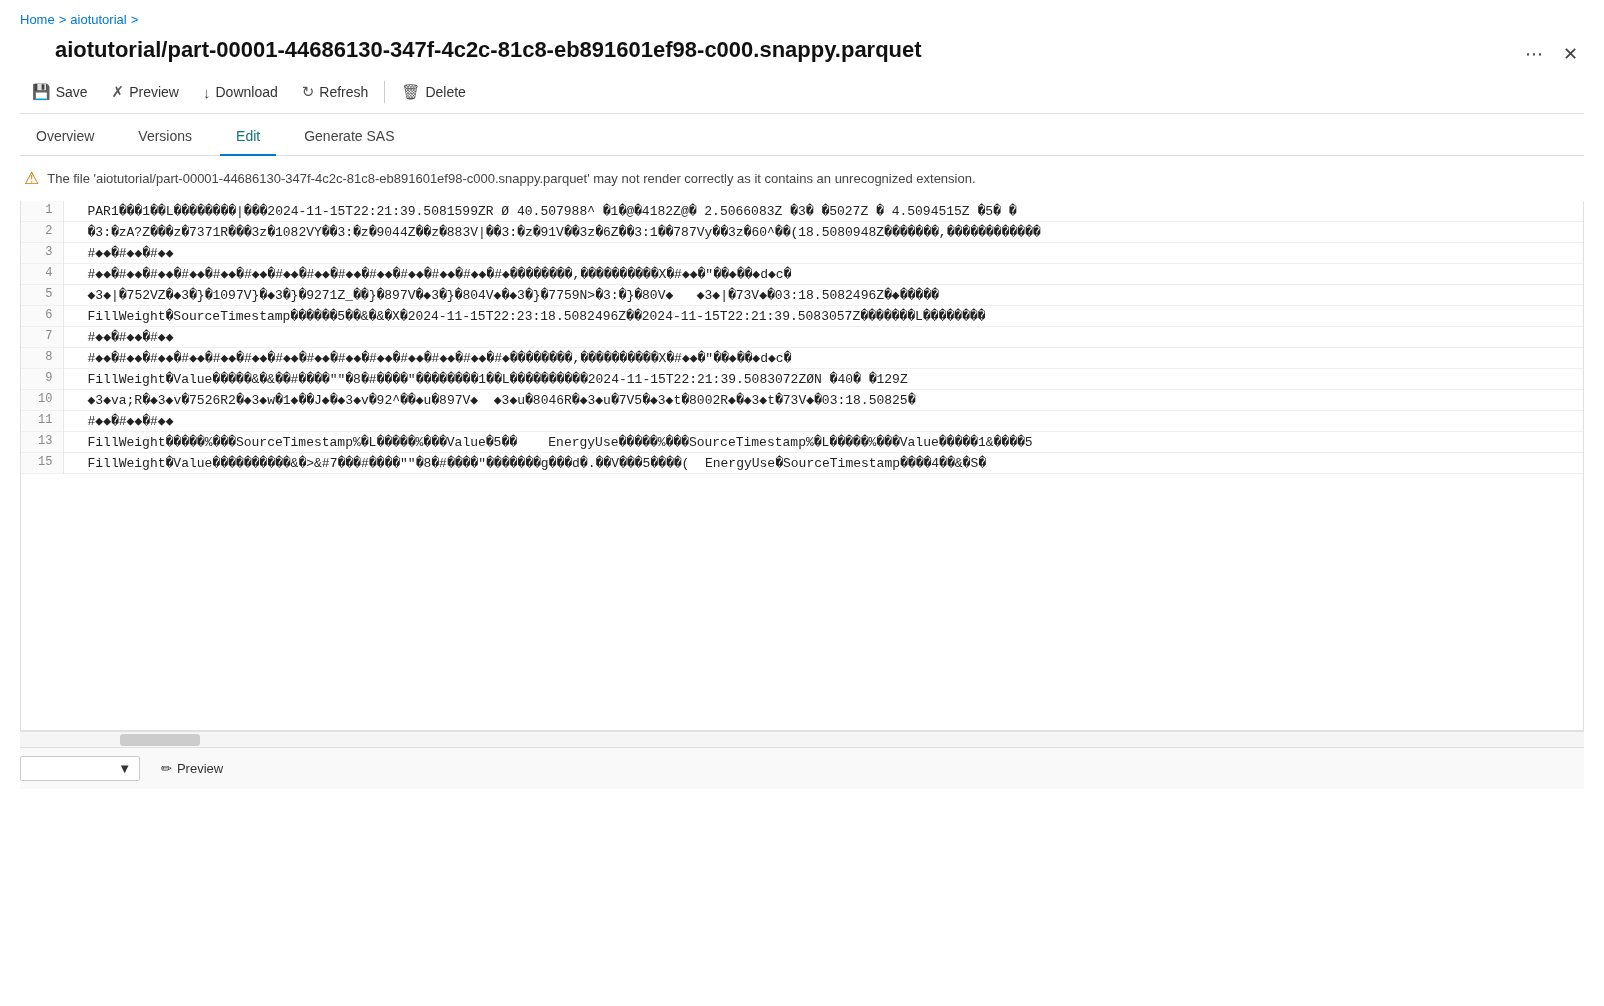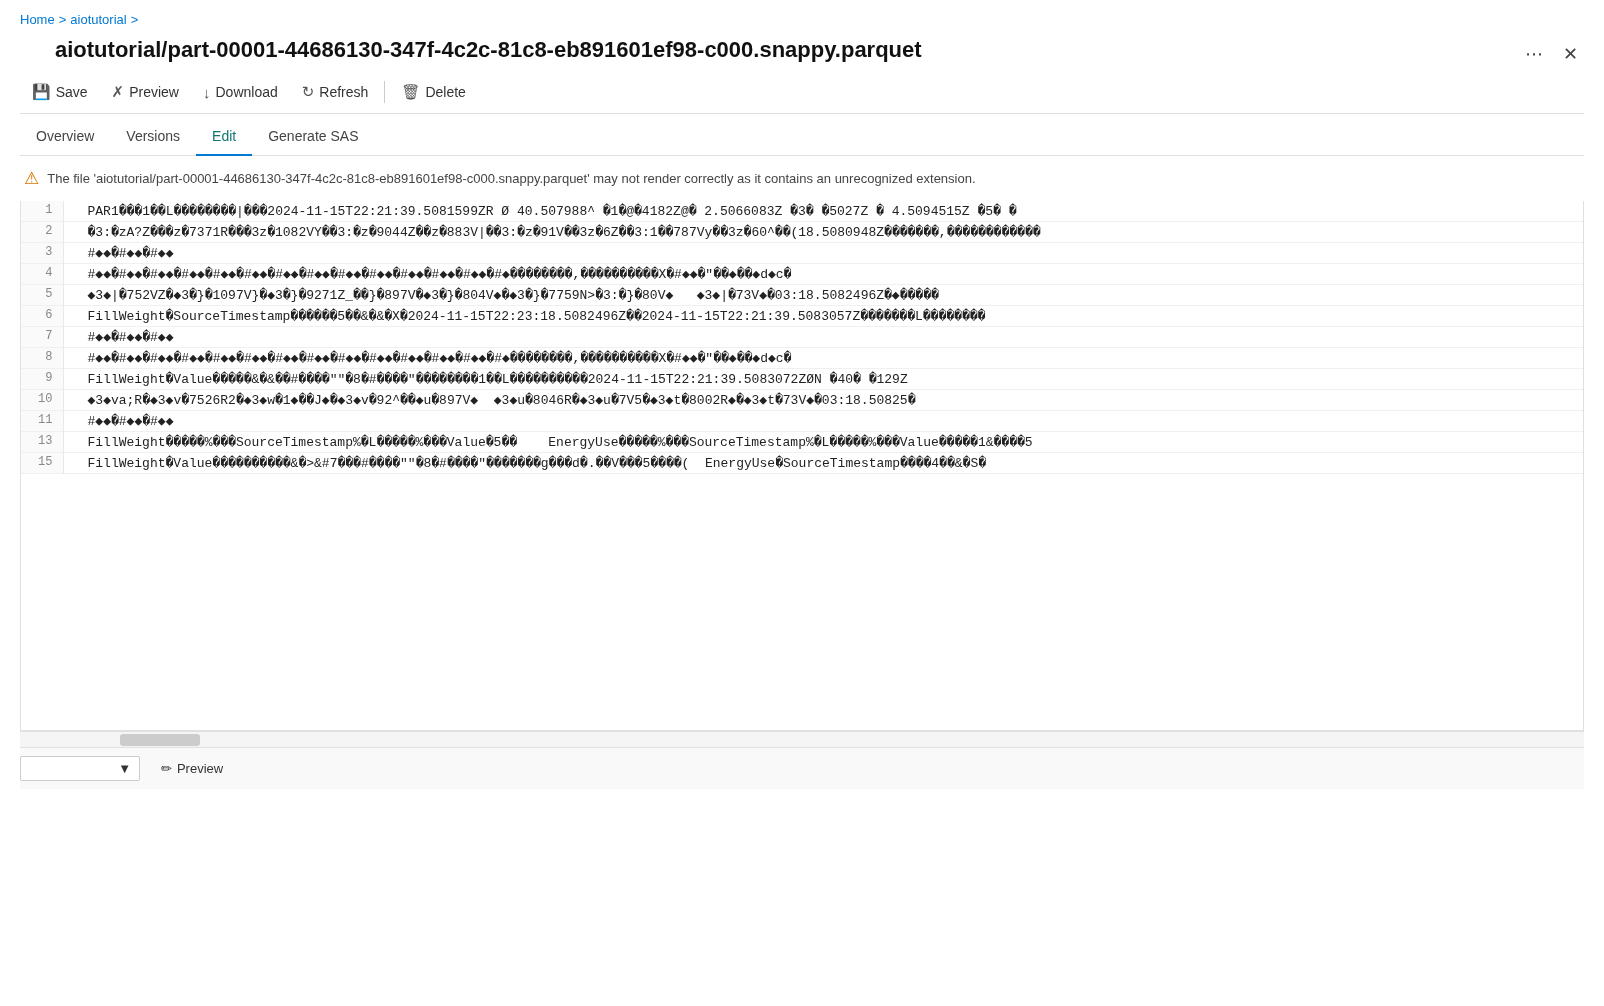--- a/index.html
+++ b/index.html
@@ -105,21 +105,21 @@
       background: #ccc;
       margin: 0 4px;
     }
 
     
     .tabs {
       display: flex;
       align-items: flex-end;
       border-bottom: 1px solid #e0e0e0;
       margin-top: 4px;
-      gap: 0;
+      gap: 12px;
     }
     .tab {
       padding: 10px 16px;
       font-size: 14px;
       cursor: pointer;
       color: #444;
       border-bottom: 2px solid transparent;
       margin-bottom: -1px;
     }
     .tab.active {

